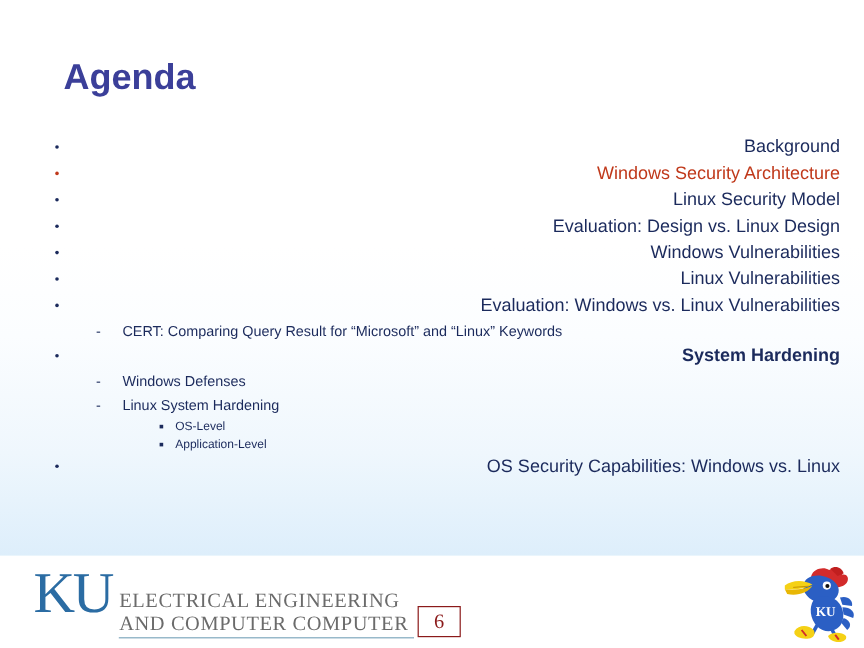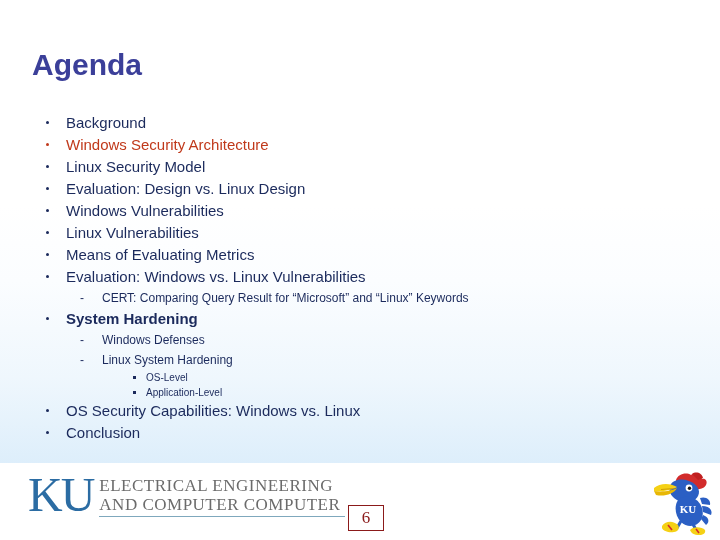--- a/index.html
+++ b/index.html
@@ -32,40 +32,41 @@
     position: absolute;
     left: 0;
     top: 463px;
     width: 720px;
     height: 77px;
     background: #ffffff;
   }
 
   #title {
     position: absolute;
-    left: 32px;
+    left: 53px;
     top: 48px;
     font-size: 30px;
     font-weight: bold;
     color: #3b3f99;
     letter-spacing: 0px;
     white-space: nowrap;
   }
 
   #content {
     position: absolute;
     left: 40px;
     top: 112px;
     width: 660px;
   }
 
   ul.lvl1 {
     list-style: none;
     margin: 0;
     padding: 0;
+    text-align: right;
   }
   li.b1 {
     position: relative;
     padding-left: 26px;
     font-size: 15px;
     line-height: 22px;
     color: #1b2a5c;
     white-space: nowrap;
   }
   li.b1 > .dot {
@@ -142,21 +143,21 @@
   #ku-mark {
     font-family: "Liberation Serif", serif;
     font-size: 48px;
     line-height: 46px;
     color: #2b6ca3;
     letter-spacing: -2px;
     font-weight: normal;
   }
   #ku-words {
     margin-left: 6px;
-    margin-top: 4px;
+    margin-top: 19px;
   }
   .ku-line {
     font-family: "Liberation Serif", serif;
     font-size: 17px;
     line-height: 19px;
     letter-spacing: 0.5px;
     color: #6b6b6b;
     white-space: nowrap;
   }
   #ku-rule {
@@ -226,24 +227,20 @@
       <li class="b1">
         <span class="dot"></span>
         <span>Windows Vulnerabilities</span>
       </li>
 
       <li class="b1">
         <span class="dot"></span>
         <span>Linux Vulnerabilities</span>
       </li>
 
-      <li class="b1">
-        <span class="dot"></span>
-        <span>Means of Evaluating Metrics</span>
-      </li>
 
       <li class="b1">
         <span class="dot"></span>
         <span>Evaluation: Windows vs. Linux Vulnerabilities</span>
       </li>
     </ul>
 
     <ul class="lvl2">
       <li class="b2">
         <span class="dash">-</span>
@@ -277,24 +274,20 @@
       <li class="b3">
         <span class="sq"></span>
         <span>Application-Level</span>
       </li>
     </ul>
 
     <ul class="lvl1">
       <li class="b1">
         <span class="dot"></span>
         <span>OS Security Capabilities: Windows vs. Linux</span>
-      </li>
-      <li class="b1">
-        <span class="dot"></span>
-        <span>Conclusion</span>
       </li>
     </ul>
   </div>
 
   <div id="ku-logo">
     <div id="ku-mark">KU</div>
     <div id="ku-words">
       <div class="ku-line">ELECTRICAL ENGINEERING</div>
       <div class="ku-line">AND COMPUTER COMPUTER</div>
       <div id="ku-rule"></div>

